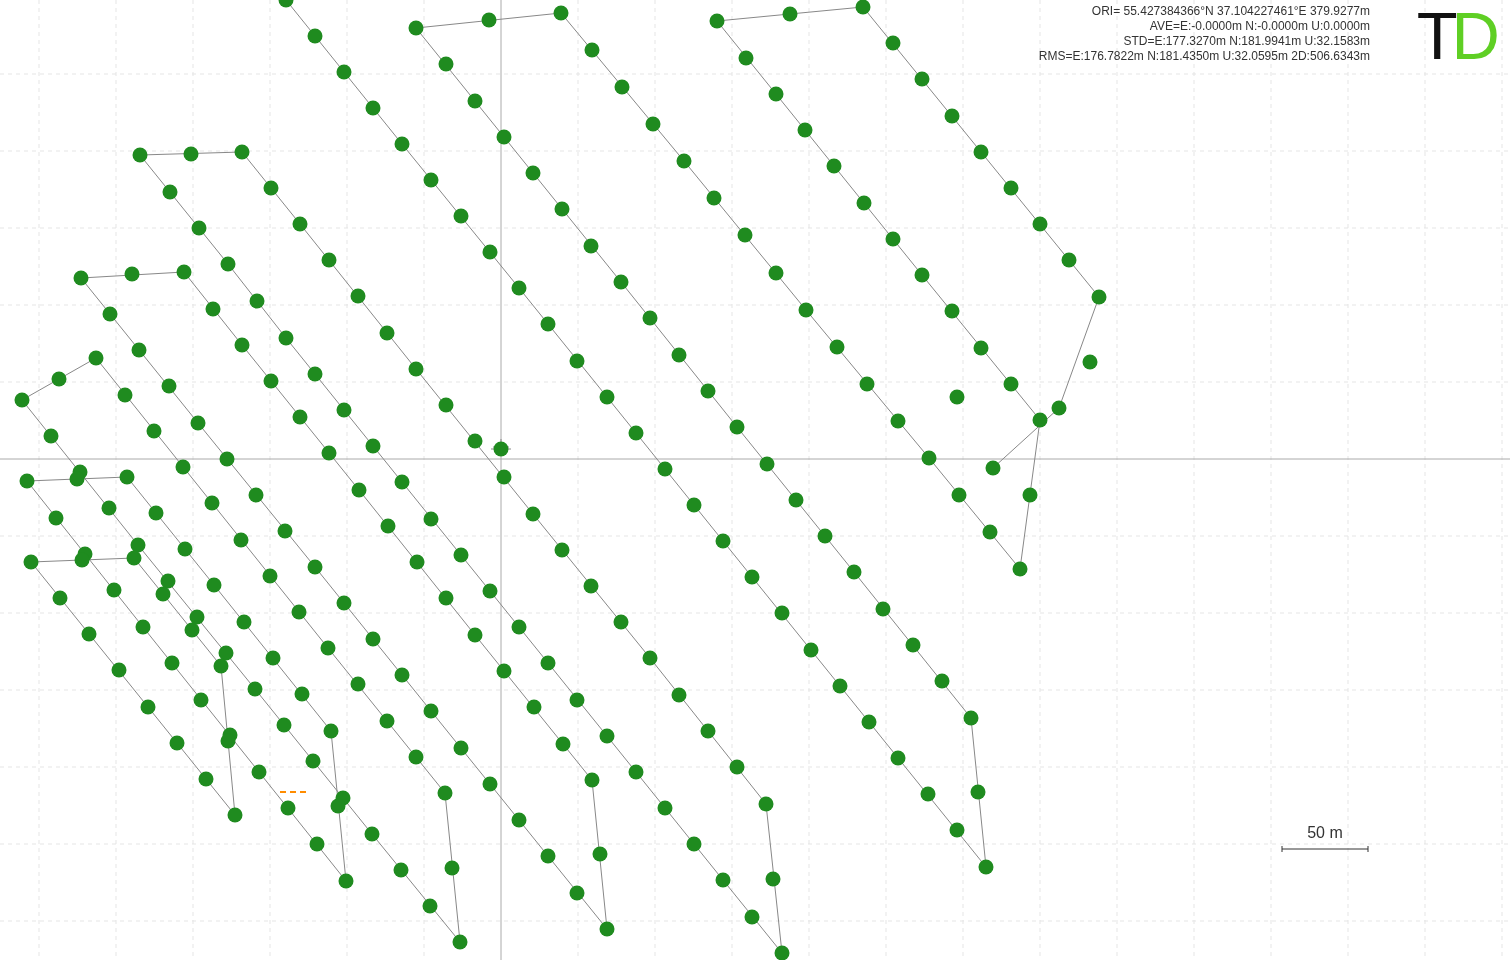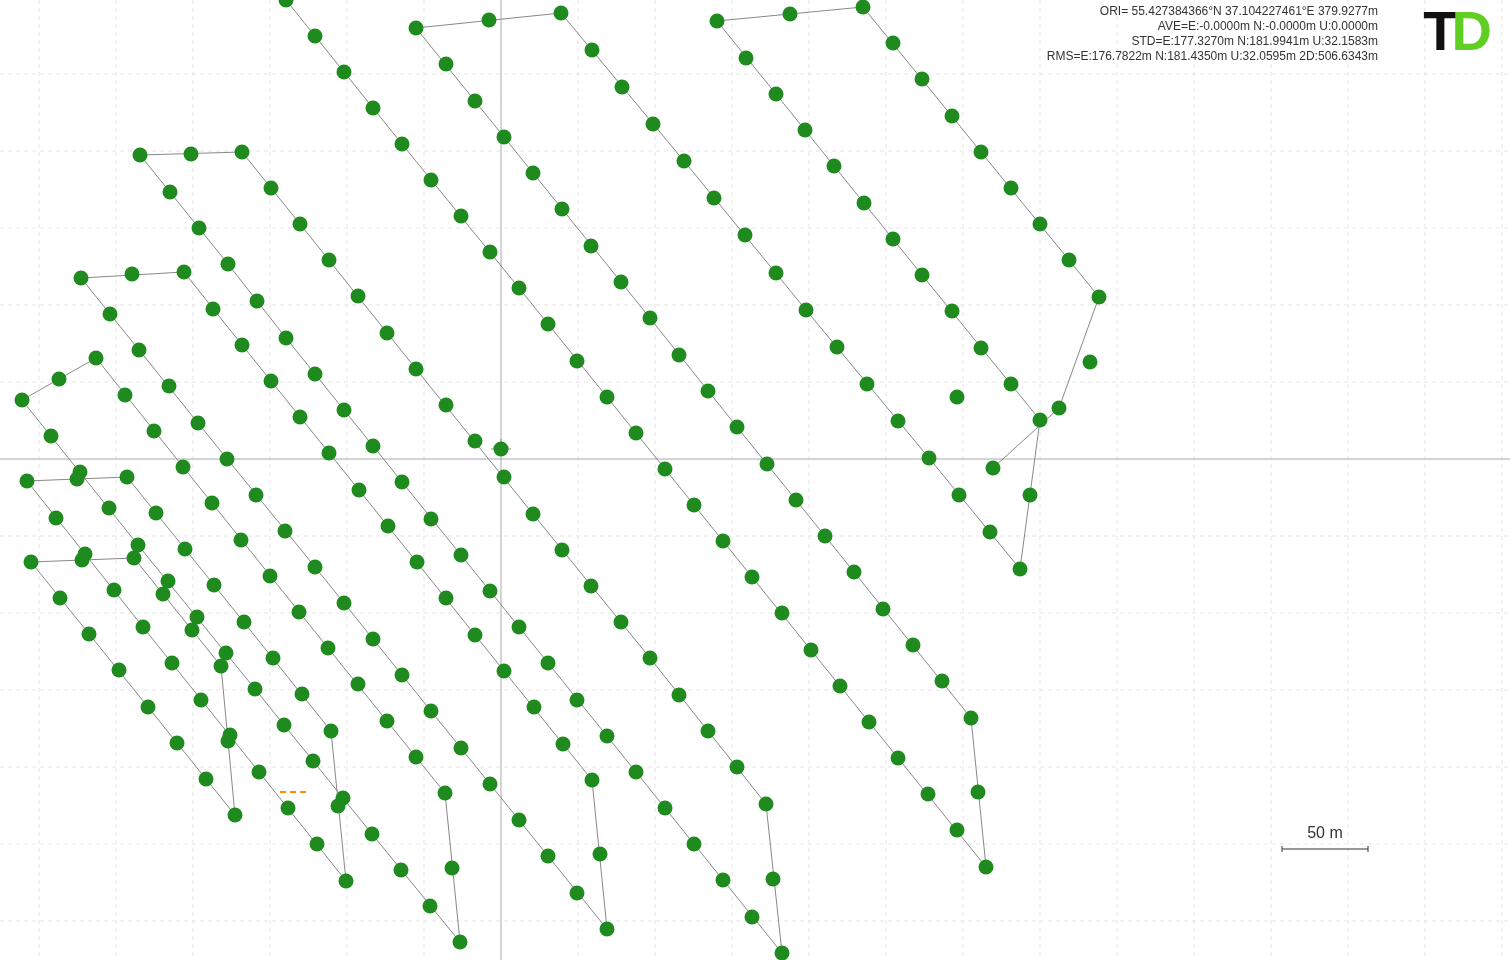--- a/index.html
+++ b/index.html
@@ -32,34 +32,34 @@
     stroke-width: 1;
     fill: none;
   }
   .wp {
     fill: #1f8b1f;
     stroke: none;
   }
   .info-block {
     position: absolute;
     top: 4px;
-    right: 132px;
+    right: 140px;
     text-align: right;
     font-size: 12px;
     color: #333;
     line-height: 1.25;
     font-family: Arial, sans-serif;
   }
   .logo {
     position: absolute;
     top: 6px;
-    right: 24px;
+    right: 16px;
     font-family: Arial, sans-serif;
-    font-weight: 700;
-    font-size: 56px;
+    font-weight: 400;
+    font-size: 67px;
     letter-spacing: -6px;
     line-height: 0.9;
     user-select: none;
   }
   .logo .t {
     color: #111;
   }
   .logo .d {
     color: #5fcf24;
   }

